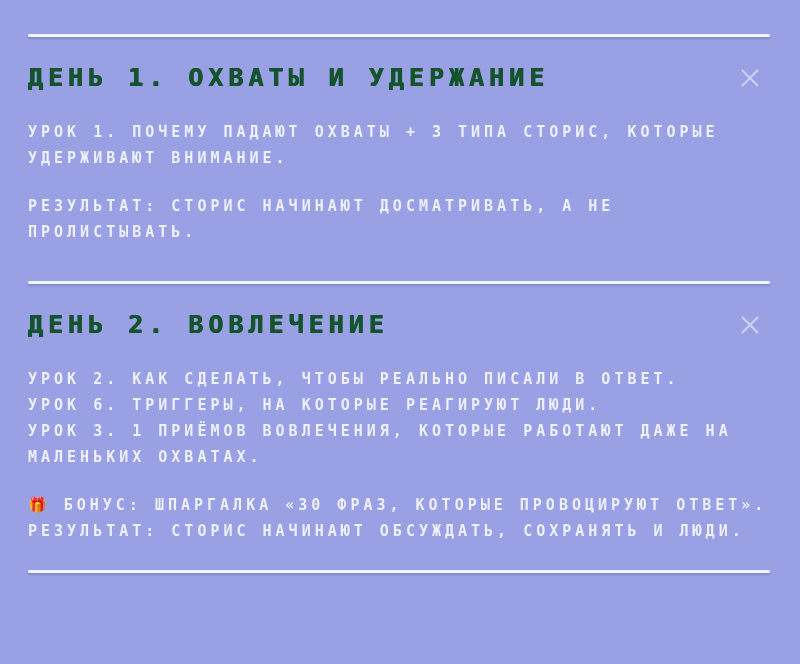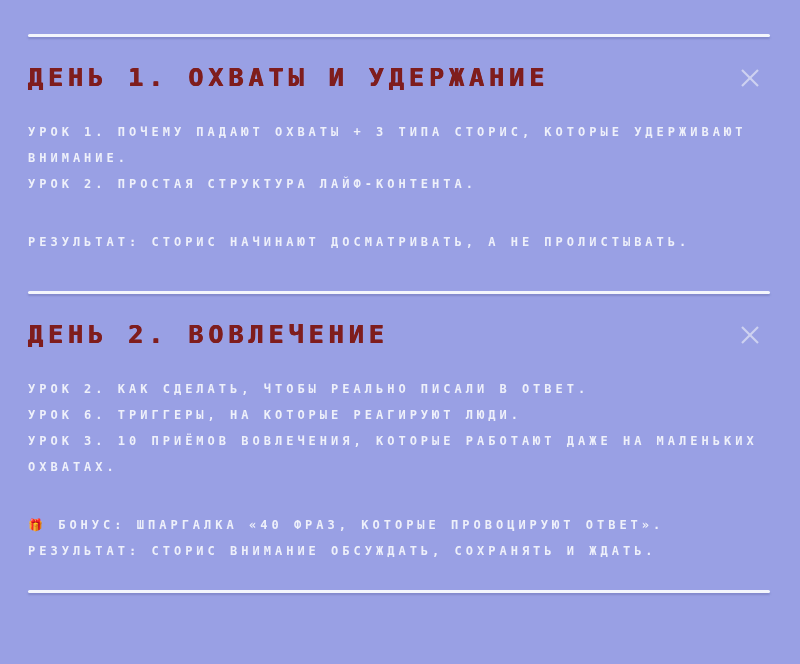--- a/index.html
+++ b/index.html
@@ -35,43 +35,43 @@
     align-items: center;
     margin-bottom: 26px;
   }
   .section-title {
     margin: 0;
     font-family: "DejaVu Sans Mono", monospace;
     font-weight: bold;
     font-size: 25px;
     line-height: 30px;
     letter-spacing: 5px;
-    color: #7f1d1d;
+    color: #14532d;
     text-shadow: 0.4px 0 currentColor, -0.4px 0 currentColor;
     white-space: nowrap;
   }
   .close-btn {
     flex: 0 0 auto;
     width: 28px;
     height: 28px;
     padding: 0;
     margin-right: 6px;
     background: transparent;
     border: none;
     cursor: pointer;
     display: flex;
     align-items: center;
     justify-content: center;
   }
   .close-btn svg { display: block; }
-  .para + .para { margin-top: 32px; }
+  .para + .para { margin-top: 22px; }
   .line {
     font-family: "DejaVu Sans Mono", monospace;
     font-weight: bold;
-    font-size: 12px;
+    font-size: 15px;
     line-height: 26px;
     letter-spacing: 4px;
     color: #eef0fa;
   }
 </style>
 </head>
 <body>
 
 <div class="page">
 
@@ -84,21 +84,20 @@
         <span>
           <svg width="24" height="24" viewBox="0 0 24 24">
             <line x1="4" y1="4" x2="20" y2="20" stroke="#ced2f0" stroke-width="2.2"></line>
             <line x1="20" y1="4" x2="4" y2="20" stroke="#ced2f0" stroke-width="2.2"></line>
           </svg>
         </span>
       </button>
     </div>
     <div class="para">
       <div class="line">УРОК 1. ПОЧЕМУ ПАДАЮТ ОХВАТЫ + 3 ТИПА СТОРИС, КОТОРЫЕ УДЕРЖИВАЮТ ВНИМАНИЕ.</div>
-      <div class="line">УРОК 2. ПРОСТАЯ СТРУКТУРА ЛАЙФ-КОНТЕНТА.</div>
     </div>
     <div class="para">
       <div class="line">РЕЗУЛЬТАТ: СТОРИС НАЧИНАЮТ ДОСМАТРИВАТЬ, А НЕ ПРОЛИСТЫВАТЬ.</div>
     </div>
   </section>
 
   <div class="divider"></div>
 
   <section class="section last">
     <div class="section-header">
@@ -108,23 +107,23 @@
           <svg width="24" height="24" viewBox="0 0 24 24">
             <line x1="4" y1="4" x2="20" y2="20" stroke="#ced2f0" stroke-width="2.2"></line>
             <line x1="20" y1="4" x2="4" y2="20" stroke="#ced2f0" stroke-width="2.2"></line>
           </svg>
         </span>
       </button>
     </div>
     <div class="para">
       <div class="line">УРОК 2. КАК СДЕЛАТЬ, ЧТОБЫ РЕАЛЬНО ПИСАЛИ В ОТВЕТ.</div>
       <div class="line">УРОК 6. ТРИГГЕРЫ, НА КОТОРЫЕ РЕАГИРУЮТ ЛЮДИ.</div>
-      <div class="line">УРОК 3. 10 ПРИЁМОВ ВОВЛЕЧЕНИЯ, КОТОРЫЕ РАБОТАЮТ ДАЖЕ НА МАЛЕНЬКИХ ОХВАТАХ.</div>
+      <div class="line">УРОК 3. 1 ПРИЁМОВ ВОВЛЕЧЕНИЯ, КОТОРЫЕ РАБОТАЮТ ДАЖЕ НА МАЛЕНЬКИХ ОХВАТАХ.</div>
     </div>
     <div class="para">
-      <div class="line">🎁 БОНУС: ШПАРГАЛКА «40 ФРАЗ, КОТОРЫЕ ПРОВОЦИРУЮТ ОТВЕТ».</div>
-      <div class="line">РЕЗУЛЬТАТ: СТОРИС ВНИМАНИЕ ОБСУЖДАТЬ, СОХРАНЯТЬ И ЖДАТЬ.</div>
+      <div class="line">🎁 БОНУС: ШПАРГАЛКА «30 ФРАЗ, КОТОРЫЕ ПРОВОЦИРУЮТ ОТВЕТ».</div>
+      <div class="line">РЕЗУЛЬТАТ: СТОРИС НАЧИНАЮТ ОБСУЖДАТЬ, СОХРАНЯТЬ И ЛЮДИ.</div>
     </div>
   </section>
 
   <div class="divider"></div>
 
 </div>
 
 </body></html>

